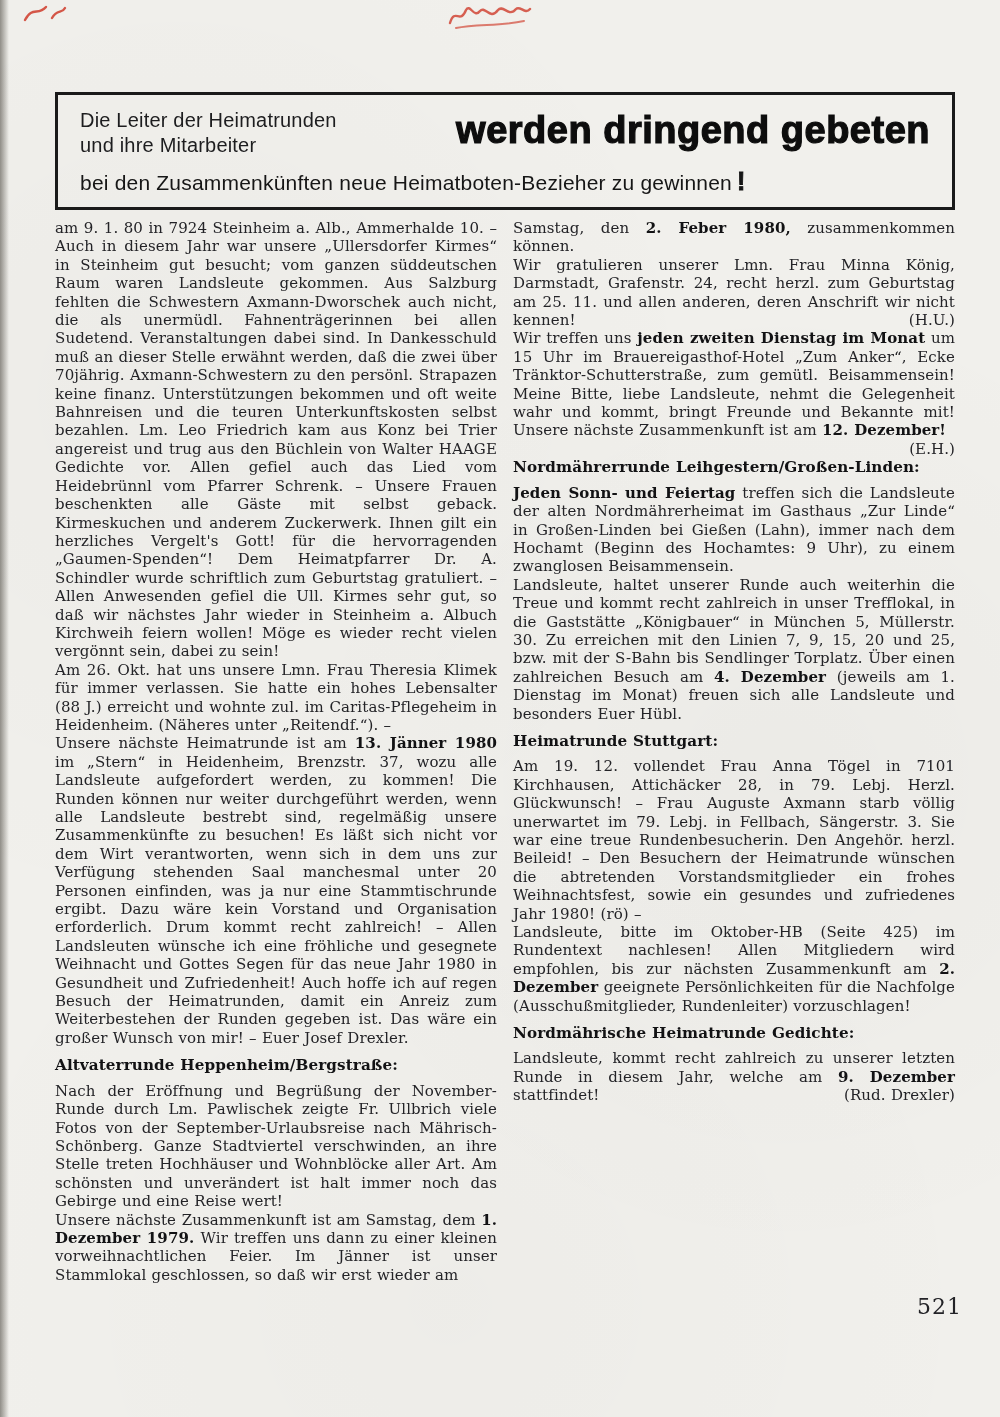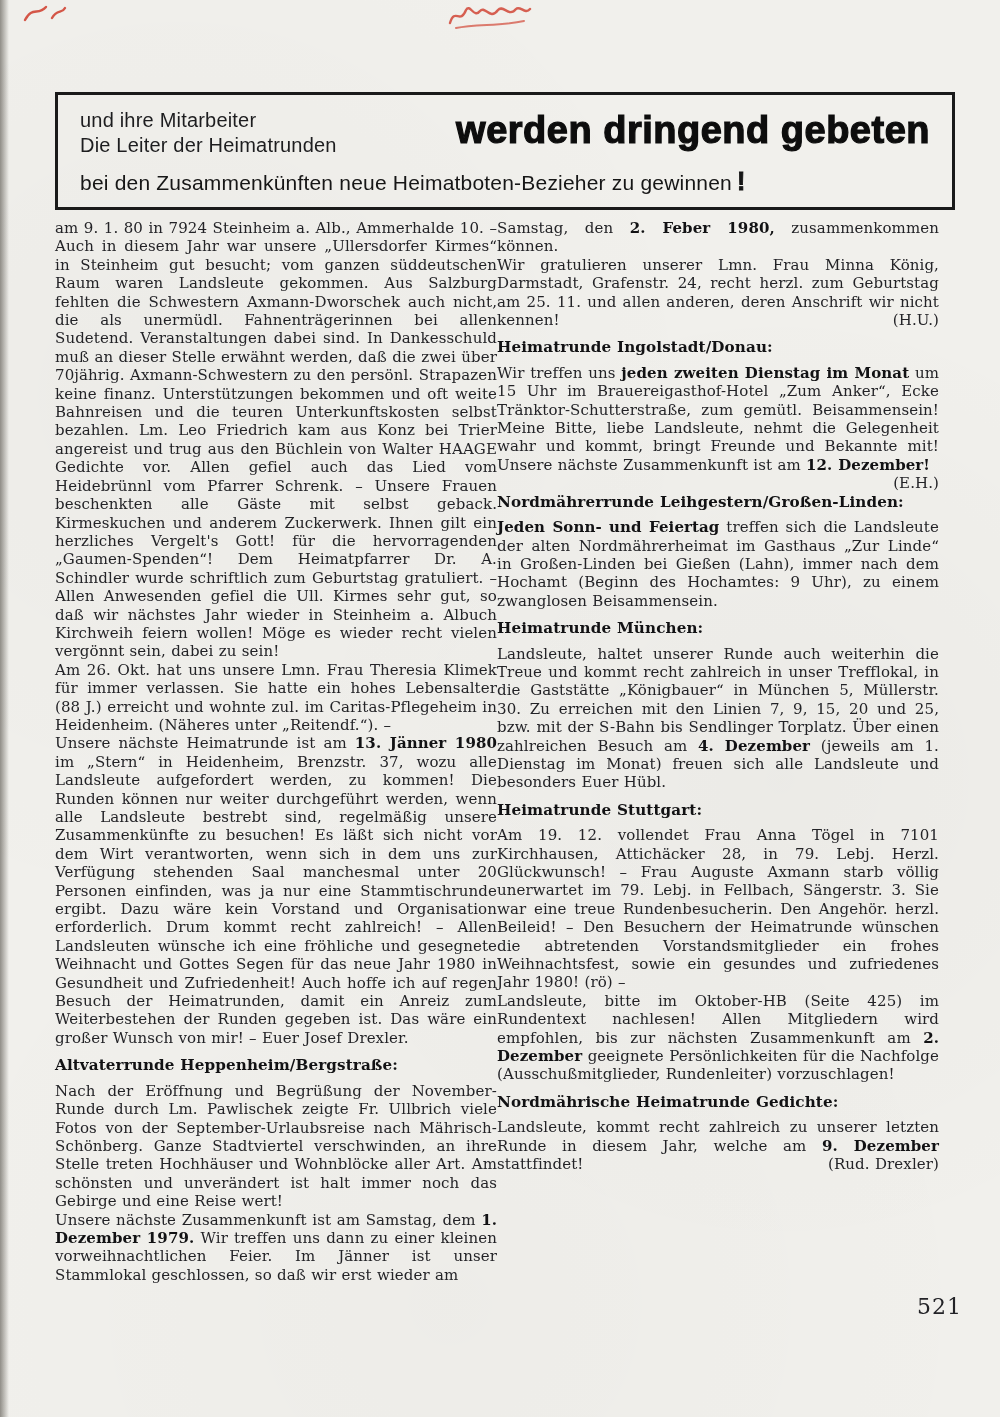--- a/index.html
+++ b/index.html
@@ -48,21 +48,21 @@
   }
   .notice-subline { font-size:21px; color:#161616; letter-spacing:0.2px; }
   .notice-subline .bang {
     font-weight:bold; font-size:25px; margin-left:5px;
     -webkit-text-stroke:0.8px #111;
   }
 
   
   .content {
     position:absolute; left:55px; top:219px; width:901px;
-    display:flex; 
+    display:flex; gap:16px;
   }
   .col {
     flex:0 0 442px; width:442px;
     font-size:15px; line-height:18.4px;
     text-align:justify;
     color:#232327;
     letter-spacing:0.1px; word-spacing:0.4px;
   }
   .col p { margin:0; clear:both; }
   .col h3 {
@@ -89,47 +89,45 @@
     <path d="M3 18 C 10 4, 16 14, 24 5 M30 16 C 35 7, 40 12, 43 6" fill="none" stroke="#cf3b2a" stroke-width="2.4" stroke-linecap="round" opacity="0.85"></path>
   </svg>
   <svg class="red-mark mark-b" width="88" height="30" viewBox="0 0 88 30">
     <path d="M4 22 C 9 6, 14 24, 20 9 C 24 2, 28 18, 34 10 C 39 4, 44 20, 52 9 C 57 3, 63 17, 70 8 C 74 4, 79 14, 84 8" fill="none" stroke="#cf3b2a" stroke-width="2.4" stroke-linecap="round" opacity="0.8"></path>
     <path d="M10 27 C 30 23, 55 25, 78 20" fill="none" stroke="#cf3b2a" stroke-width="2" stroke-linecap="round" opacity="0.65"></path>
   </svg>
 
   <div class="notice-box">
     <div class="notice-top">
       <div class="notice-left">
+        <div>Die Leiter der Heimatrunden</div>
         <div>und ihre Mitarbeiter</div>
-        <div>Die Leiter der Heimatrunden</div>
       </div>
       <div class="notice-headline">werden dringend gebeten</div>
     </div>
     <div class="notice-subline">
       <span>bei den Zusammenkünften neue Heimatboten-Bezieher zu gewinnen</span><span class="bang">!</span>
     </div>
   </div>
 
   <div class="content">
     <div class="col">
         <p>am 9. 1. 80 in 7924 Steinheim a. Alb., Ammerhalde 10. – Auch in diesem Jahr war unsere „Ullersdorfer Kirmes“ in Steinheim gut besucht; vom ganzen süddeutschen Raum waren Landsleute gekommen. Aus Salzburg fehlten die Schwestern Axmann-Dworschek auch nicht, die als unermüdl. Fahnenträgerinnen bei allen Sudetend. Veranstaltungen dabei sind. In Dankesschuld muß an dieser Stelle erwähnt werden, daß die zwei über 70jährig. Axmann-Schwestern zu den persönl. Strapazen keine finanz. Unterstützungen bekommen und oft weite Bahnreisen und die teuren Unterkunftskosten selbst bezahlen. Lm. Leo Friedrich kam aus Konz bei Trier angereist und trug aus den Büchlein von Walter HAAGE Gedichte vor. Allen gefiel auch das Lied vom Heidebrünnl vom Pfarrer Schrenk. – Unsere Frauen beschenkten alle Gäste mit selbst geback. Kirmeskuchen und anderem Zuckerwerk. Ihnen gilt ein herzliches Vergelt's Gott! für die hervorragenden „Gaumen-Spenden“! Dem Heimatpfarrer Dr. A. Schindler wurde schriftlich zum Geburtstag gratuliert. – Allen Anwesenden gefiel die Ull. Kirmes sehr gut, so daß wir nächstes Jahr wieder in Steinheim a. Albuch Kirchweih feiern wollen! Möge es wieder recht vielen vergönnt sein, dabei zu sein!</p>
         <p>Am 26. Okt. hat uns unsere Lmn. Frau Theresia Klimek für immer verlassen. Sie hatte ein hohes Lebensalter (88 J.) erreicht und wohnte zul. im Caritas-Pflegeheim in Heidenheim. (Näheres unter „Reitendf.“). –</p>
         <p>Unsere nächste Heimatrunde ist am <b>13. Jänner 1980</b> im „Stern“ in Heidenheim, Brenzstr. 37, wozu alle Landsleute aufgefordert werden, zu kommen! Die Runden können nur weiter durchgeführt werden, wenn alle Landsleute bestrebt sind, regelmäßig unsere Zusammenkünfte zu besuchen! Es läßt sich nicht vor dem Wirt verantworten, wenn sich in dem uns zur Verfügung stehenden Saal manchesmal unter 20 Personen einfinden, was ja nur eine Stammtischrunde ergibt. Dazu wäre kein Vorstand und Organisation erforderlich. Drum kommt recht zahlreich! – Allen Landsleuten wünsche ich eine fröhliche und gesegnete Weihnacht und Gottes Segen für das neue Jahr 1980 in Gesundheit und Zufriedenheit! Auch hoffe ich auf regen Besuch der Heimatrunden, damit ein Anreiz zum Weiterbestehen der Runden gegeben ist. Das wäre ein großer Wunsch von mir! – Euer Josef Drexler.</p>
         <h3>Altvaterrunde Heppenheim/Bergstraße:</h3>
         <p>Nach der Eröffnung und Begrüßung der November-Runde durch Lm. Pawlischek zeigte Fr. Ullbrich viele Fotos von der September-Urlaubsreise nach Mährisch-Schönberg. Ganze Stadtviertel verschwinden, an ihre Stelle treten Hochhäuser und Wohnblöcke aller Art. Am schönsten und unverändert ist halt immer noch das Gebirge und eine Reise wert!</p>
         <p>Unsere nächste Zusammenkunft ist am Samstag, dem <b>1. Dezember 1979.</b> Wir treffen uns dann zu einer kleinen vorweihnachtlichen Feier. Im Jänner ist unser Stammlokal geschlossen, so daß wir erst wieder am</p>
       </div>
     <div class="col">
         <p>Samstag, den <b>2. Feber 1980,</b> zusammenkommen können.</p>
         <p>Wir gratulieren unserer Lmn. Frau Minna König, Darmstadt, Grafenstr. 24, recht herzl. zum Geburtstag am 25. 11. und allen anderen, deren Anschrift wir nicht kennen!<span class="signature">(H.U.)</span></p>
-        <h3>Heimatrunde Ingolstadt/Donau:</h3>
         <p>Wir treffen uns <b>jeden zweiten Dienstag im Monat</b> um 15 Uhr im Brauereigasthof-Hotel „Zum Anker“, Ecke Tränktor-Schutterstraße, zum gemütl. Beisammensein! Meine Bitte, liebe Landsleute, nehmt die Gelegenheit wahr und kommt, bringt Freunde und Bekannte mit! Unsere nächste Zusammenkunft ist am <b>12. Dezember!</b><span class="signature">(E.H.)</span></p>
         <h3>Nordmährerrunde Leihgestern/Großen-Linden:</h3>
         <p><b>Jeden Sonn- und Feiertag</b> treffen sich die Landsleute der alten Nordmährerheimat im Gasthaus „Zur Linde“ in Großen-Linden bei Gießen (Lahn), immer nach dem Hochamt (Beginn des Hochamtes: 9 Uhr), zu einem zwanglosen Beisammensein.</p>
-        <h3>Heimatrunde München:</h3>
         <p>Landsleute, haltet unserer Runde auch weiterhin die Treue und kommt recht zahlreich in unser Trefflokal, in die Gaststätte „Königbauer“ in München 5, Müllerstr. 30. Zu erreichen mit den Linien 7, 9, 15, 20 und 25, bzw. mit der S-Bahn bis Sendlinger Torplatz. Über einen zahlreichen Besuch am <b>4. Dezember</b> (jeweils am 1. Dienstag im Monat) freuen sich alle Landsleute und besonders Euer Hübl.</p>
         <h3>Heimatrunde Stuttgart:</h3>
         <p>Am 19. 12. vollendet Frau Anna Tögel in 7101 Kirchhausen, Attichäcker 28, in 79. Lebj. Herzl. Glückwunsch! – Frau Auguste Axmann starb völlig unerwartet im 79. Lebj. in Fellbach, Sängerstr. 3. Sie war eine treue Rundenbesucherin. Den Angehör. herzl. Beileid! – Den Besuchern der Heimatrunde wünschen die abtretenden Vorstandsmitglieder ein frohes Weihnachtsfest, sowie ein gesundes und zufriedenes Jahr 1980! (rö) –</p>
         <p>Landsleute, bitte im Oktober-HB (Seite 425) im Rundentext nachlesen! Allen Mitgliedern wird empfohlen, bis zur nächsten Zusammenkunft am <b>2. Dezember</b> geeignete Persönlichkeiten für die Nachfolge (Ausschußmitglieder, Rundenleiter) vorzuschlagen!</p>
         <h3>Nordmährische Heimatrunde Gedichte:</h3>
         <p>Landsleute, kommt recht zahlreich zu unserer letzten Runde in diesem Jahr, welche am <b>9. Dezember</b> stattfindet!<span class="signature">(Rud. Drexler)</span></p>
       </div>
   </div>
 
   <div class="page-number">521</div>

